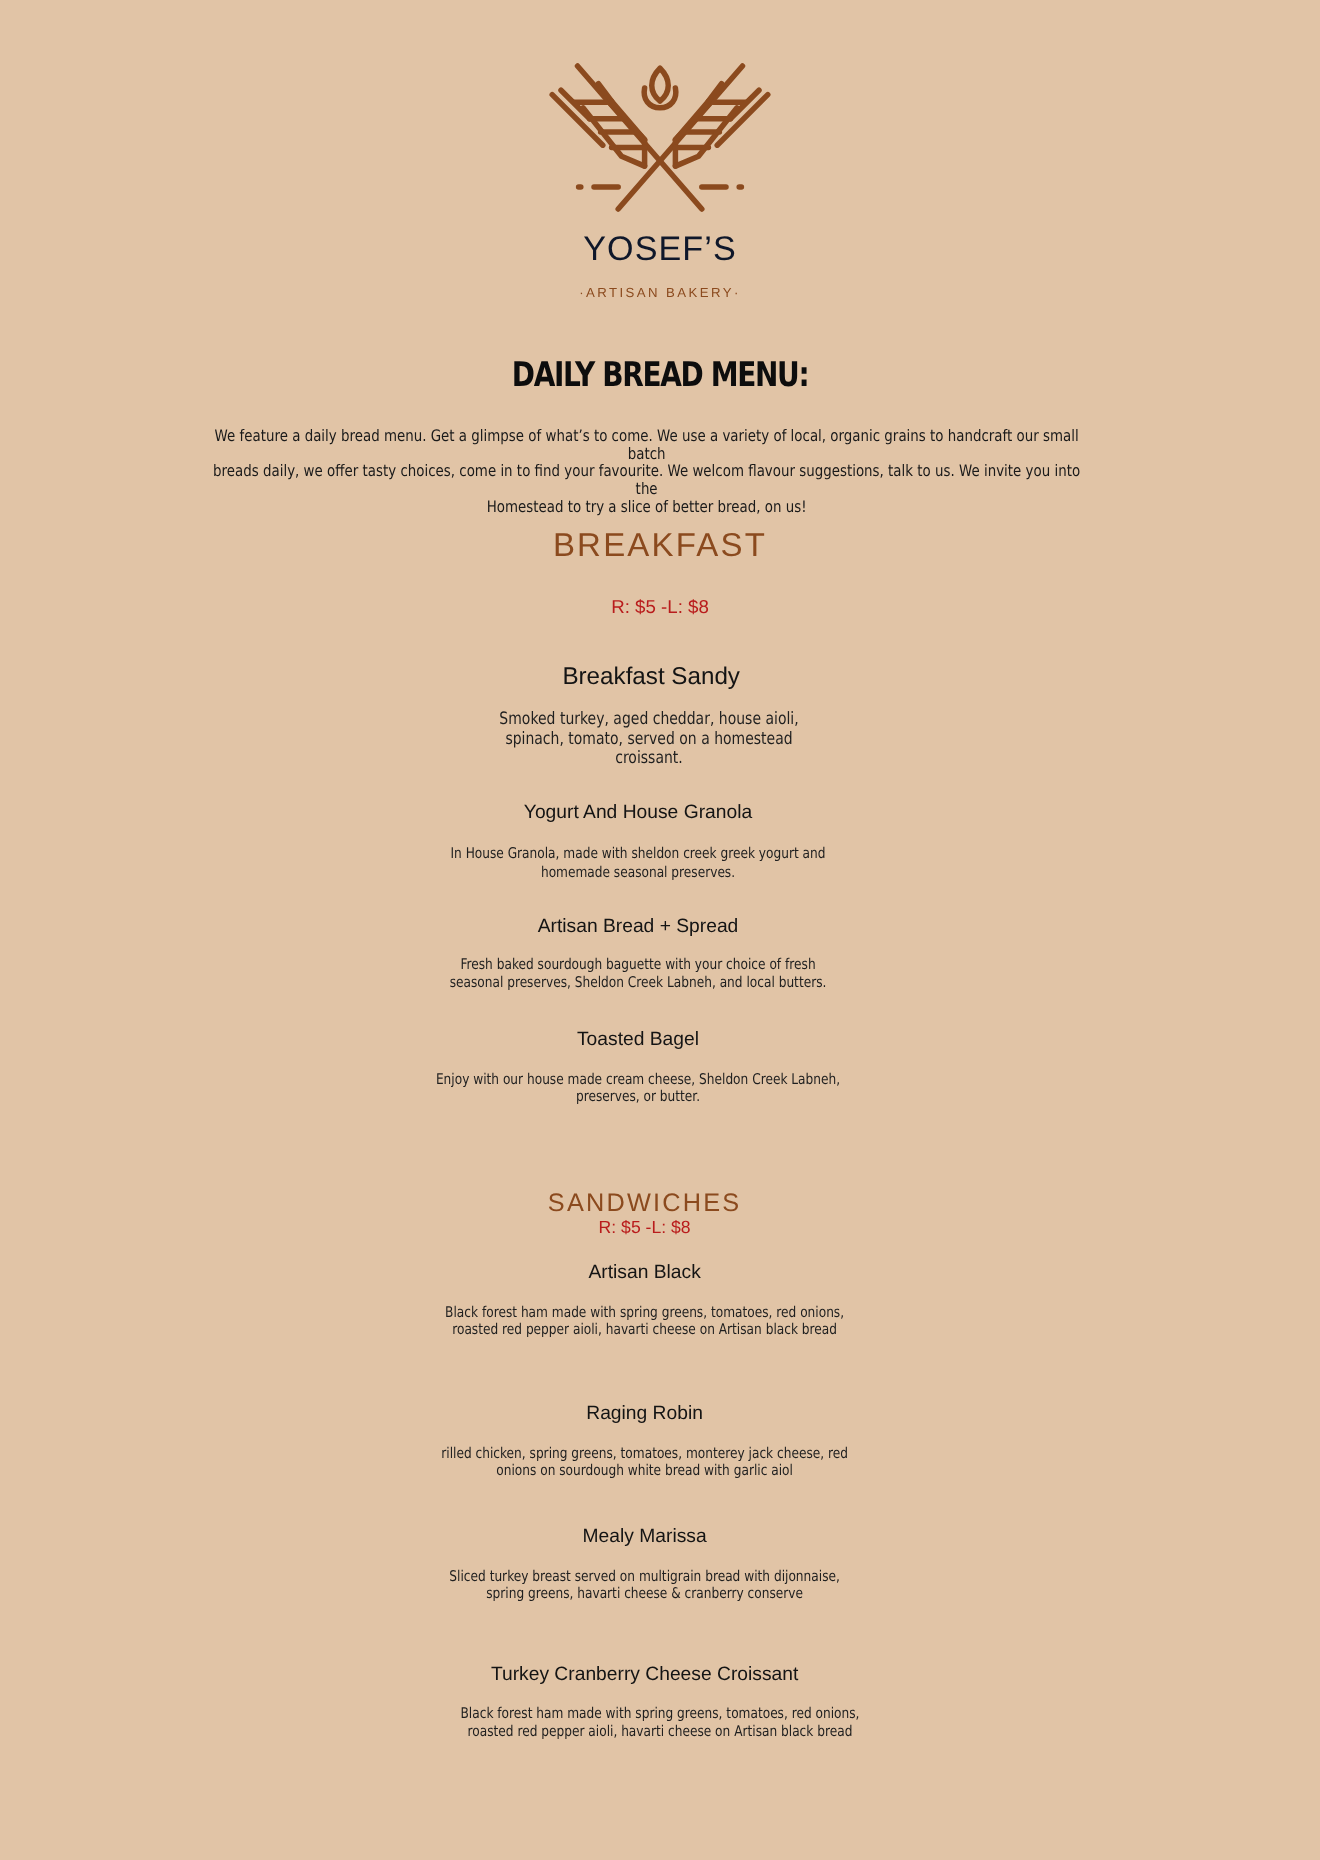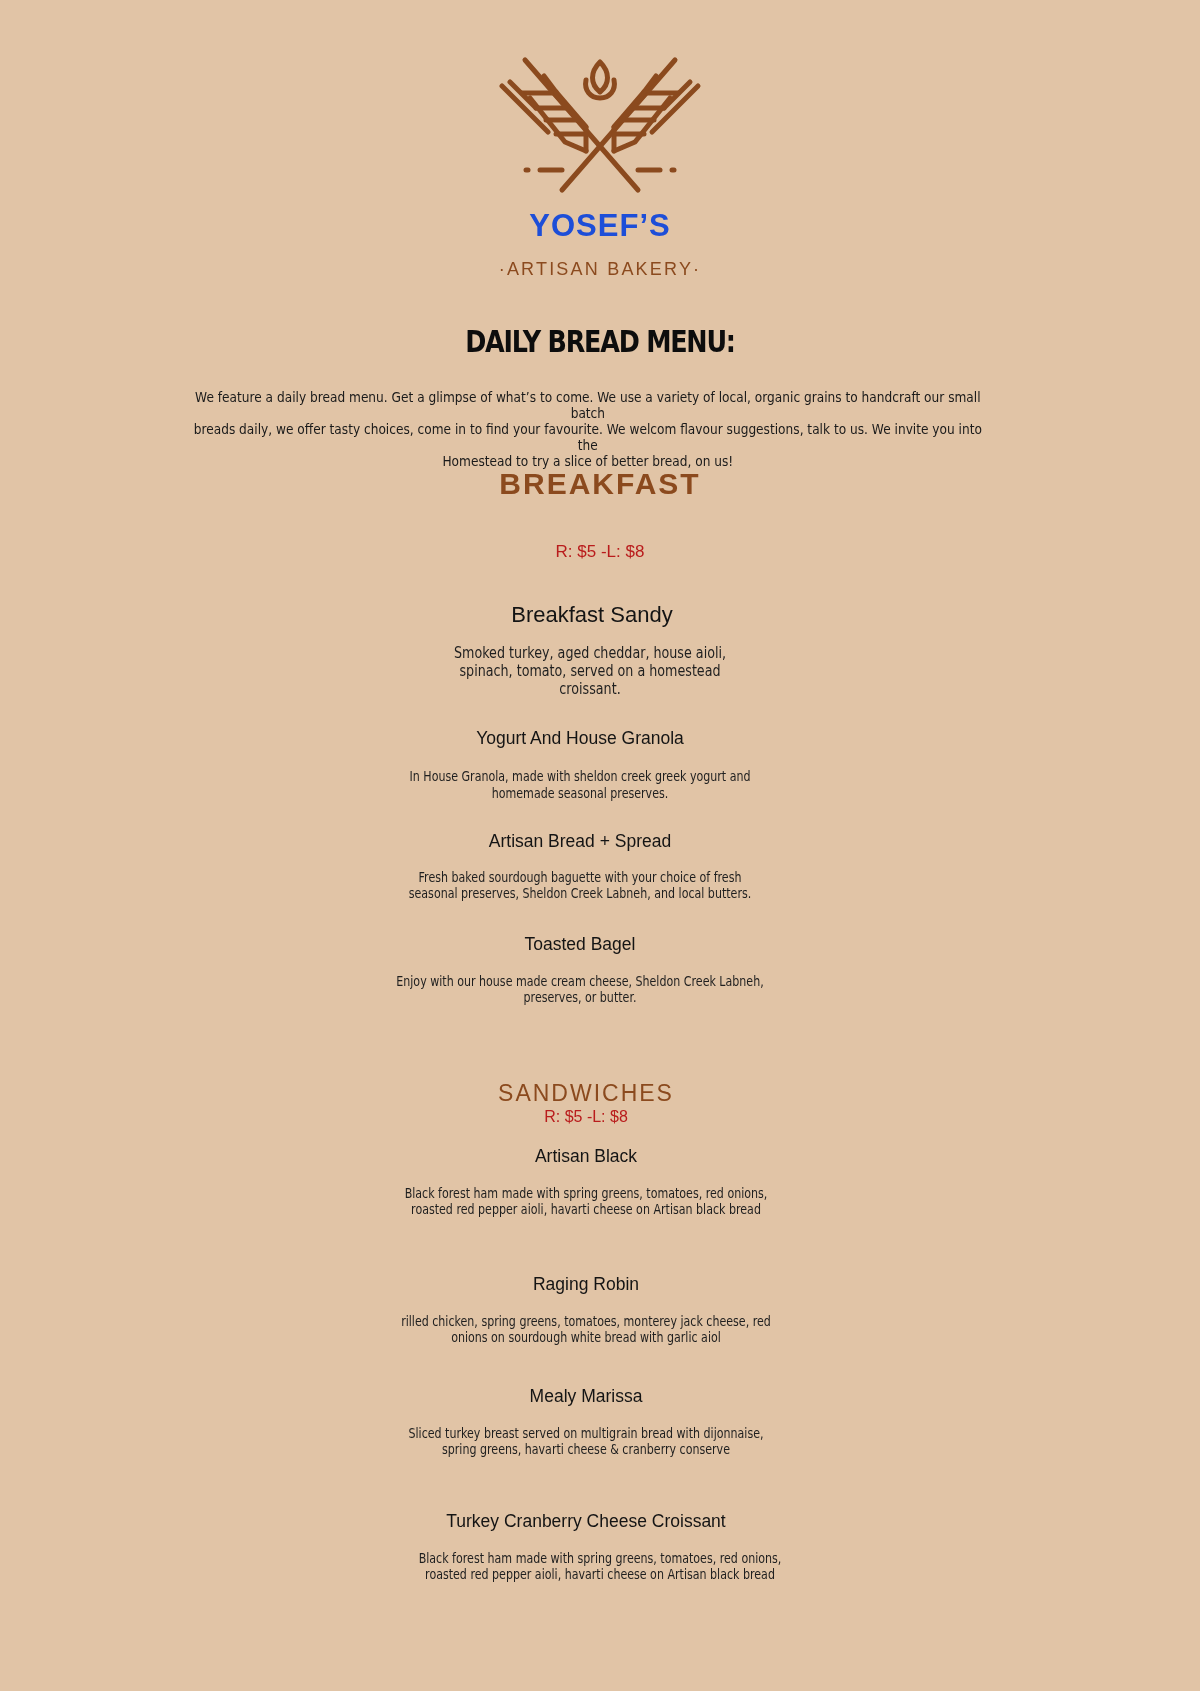--- a/index.html
+++ b/index.html
@@ -24,27 +24,27 @@
     .logo {
       position: absolute;
       left: 498px;
       top: 54px;
       width: 204px;
       height: 144px;
     }
     .brand-name {
       top: 208px;
       font-size: 31px;
-      color: #1d4ed8;
+      color: #0f172a;
       letter-spacing: 1px;
-      font-weight: bold;
+      font-weight: normal;
     }
     .brand-tag {
       top: 259px;
-      font-size: 18px;
+      font-size: 12px;
       color: #8B4A1E;
       letter-spacing: 2.2px;
     }
     .page-title {
       top: 323px;
       font-family: "DejaVu Sans", sans-serif;
       font-weight: bold;
       font-size: 31px;
       color: #0d0d0d;
       letter-spacing: -1.5px;
@@ -128,21 +128,21 @@
 
 <h1 class="abs page-title" style="margin:0;">DAILY BREAD MENU:</h1>
 
 <div class="abs intro">
   <div>We feature a daily bread menu. Get a glimpse of what’s to come. We use a variety of local, organic grains to handcraft our small batch</div>
   <div>breads daily, we offer tasty choices, come in to find your favourite. We welcom  flavour suggestions, talk to us.  We invite you into the</div>
   <div>Homestead to try a slice of better bread, on us!</div>
 </div>
 
 <div>
-  <div class="abs section-title" style="top:467px;font-weight:bold;">BREAKFAST</div>
+  <div class="abs section-title" style="top:479px;">BREAKFAST</div>
   <div class="abs price" style="top:542px;">R: $5 -L: $8</div>
 
   <div>
     <div class="abs item-name" style="top:602px; font-size:22px; left:-8px;">Breakfast Sandy</div>
     <div class="abs item-desc" style="top:644px; font-size:15.5px; line-height:18px; left:-10px; transform-origin:600px 0;">
       <div>Smoked turkey, aged cheddar, house aioli,</div>
       <div>spinach, tomato, served on a homestead</div>
       <div>croissant.</div>
     </div>
   </div>

